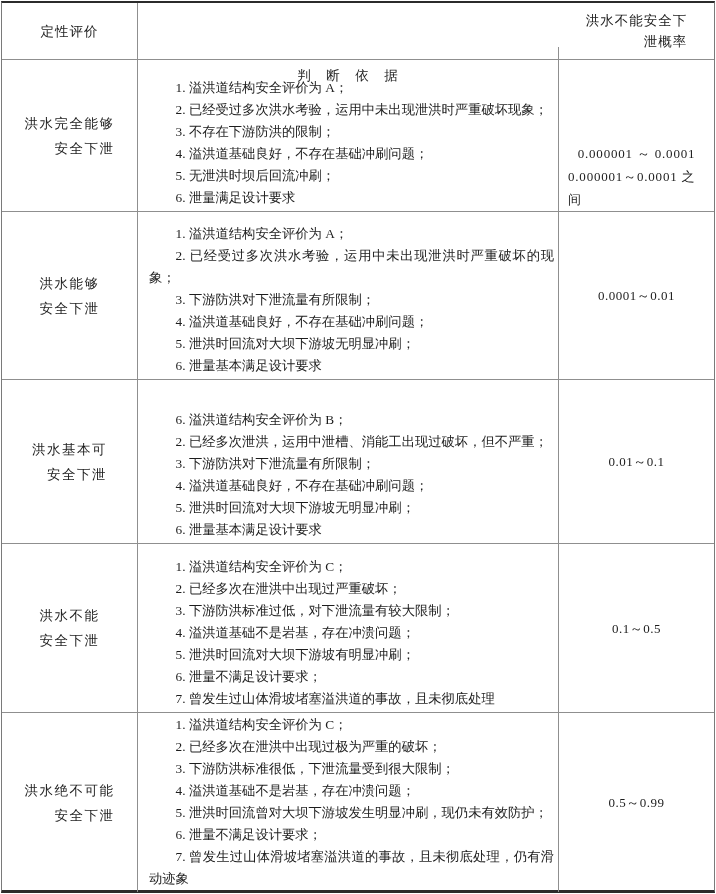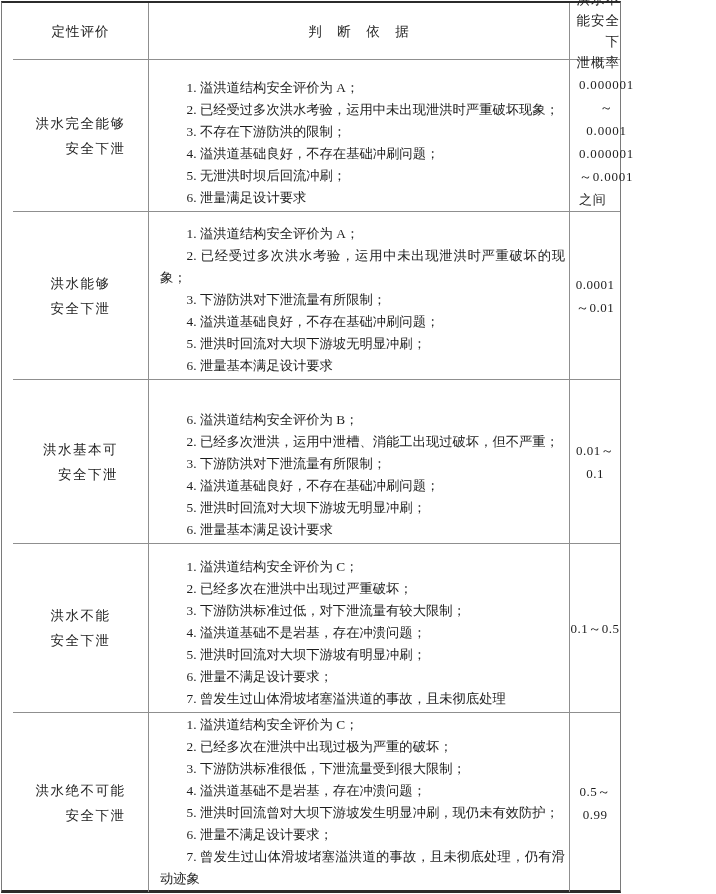--- a/index.html
+++ b/index.html
@@ -6,27 +6,26 @@
   html, body {
     width: 716px; height: 894px;
     background: #ffffff;
     font-family: "Liberation Serif", "DejaVu Serif", serif;
     color: #1d1d1d;
     overflow: hidden;
   }
   .page { position: relative; width: 716px; height: 894px; background: #fff; }
   .table {
     position: absolute; left: 1px; top: 1px;
-    width: 620px; height: 892px;
+    width: 714px; height: 892px;
     border-top: 2px solid #2b2b2b;
     border-bottom: 3px solid #2b2b2b;
     border-left: 1px solid #7a7a7a;
     border-right: 1px solid #7a7a7a;
     background: #fff;
-    padding-left: 11px;
   }
   .row { display: flex; width: 100%; border-bottom: 1px solid #8f8f8f; }
   .row.header-row { height: 57px; }
   #body-rows .row:nth-child(1) { height: 152px; }
   #body-rows .row:nth-child(2) { height: 168px; }
   #body-rows .row:nth-child(3) { height: 164px; }
   #body-rows .row:nth-child(4) { height: 169px; }
   #body-rows .row:nth-child(5) { height: 179px; border-bottom: none; }
 
   .cell { height: 100%; }
@@ -77,21 +76,21 @@
   }
   .prob.note .prob-line.first { text-align: center; }
 </style>
 </head>
 <body>
 
 <div class="page">
   <div class="table">
     <div class="row header-row">
       <div class="cell c1 header-cell">定性评价</div>
-      <div class="cell c2 header-cell" style="display:flex;align-items:center;justify-content:center;">判　断　依　据</div>
+      <div class="cell c2 header-cell" style="display:flex;align-items:center;justify-content:center;margin-top:44px;">判　断　依　据</div>
       <div class="cell c3 header-cell pre">洪水不能安全下
 泄概率</div>
     </div>
     <div id="body-rows">
         <div class="row data-row">
           <div class="cell c1 eval-label pre">洪水完全能够
 安全下泄</div>
           <div class="cell c2 criteria">
             <div class="criterion">1. 溢洪道结构安全评价为 A；</div>
             <div class="criterion">2. 已经受过多次洪水考验，运用中未出现泄洪时严重破坏现象；</div>

